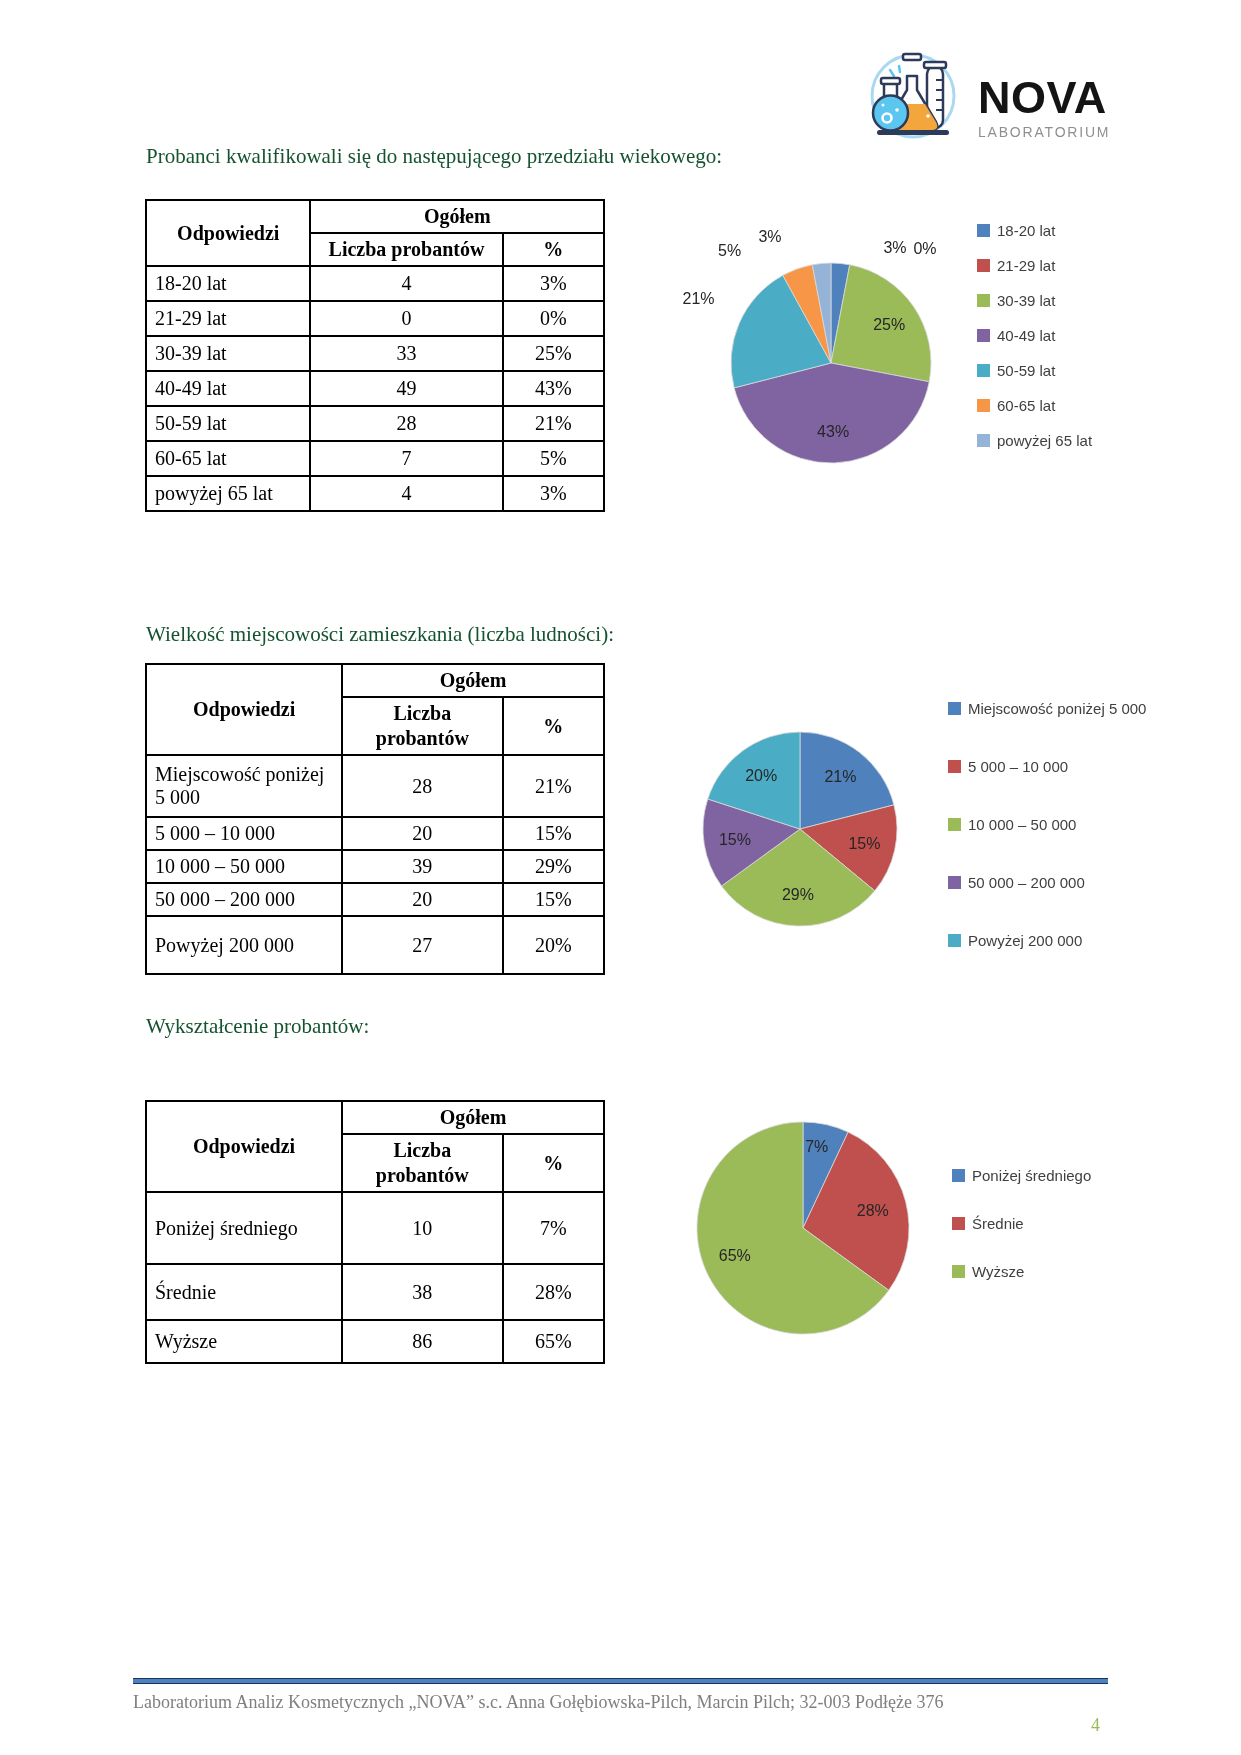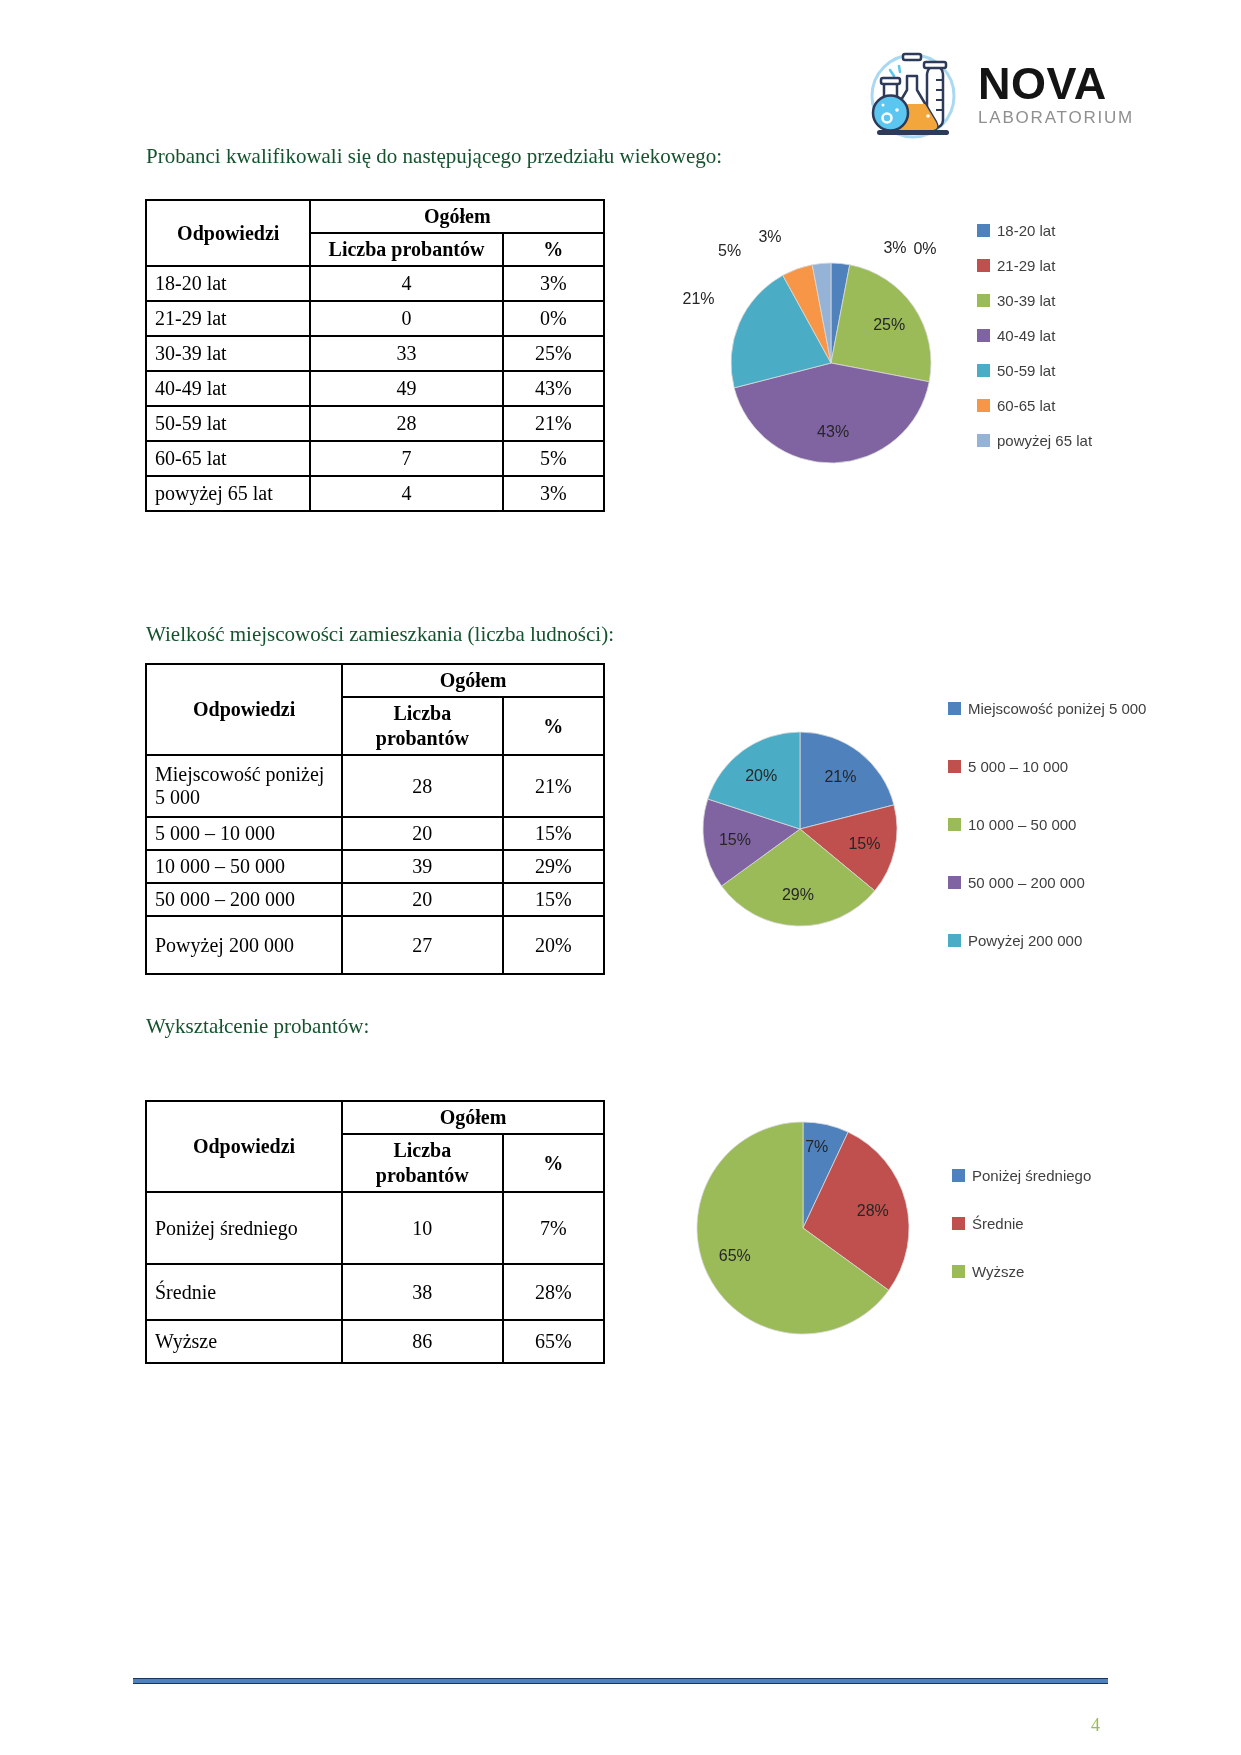--- a/index.html
+++ b/index.html
@@ -3,25 +3,25 @@
 <meta charset="utf-8">
 <style>
   * { margin:0; padding:0; box-sizing:border-box; }
   body { background:#ffffff; font-family:"Liberation Serif", serif; }
   .page {
     position:relative; width:1241px; height:1755px; margin:0 auto;
     background:#ffffff; overflow:hidden; color:#000;
   }
 
   
-  .logo { position:absolute; left:856px; top:42px; display:flex; align-items:center; }
+  .logo { position:absolute; left:856px; top:42px; display:flex; align-items:flex-end; }
   .logo-mark { width:116px; height:100px; }
   .logo-text { margin-left:6px; padding-top:4px; font-family:"Liberation Sans", sans-serif; }
   .logo-title { font-size:45px; font-weight:bold; letter-spacing:0.5px; color:#141414; line-height:48px; }
-  .logo-subtitle { font-size:17px; color:#8f8f8f; letter-spacing:1.8px; line-height:20px; }
+  .logo-subtitle { font-size:14px; color:#8f8f8f; letter-spacing:1.8px; line-height:20px; }
 
   
   .section-heading { position:absolute; left:146px; font-size:21px; font-weight:normal; color:#14532d; }
   #heading-1 { top:144px; }
   #heading-2 { top:622px; }
   #heading-3 { top:1014px;text-align:center; }
 
   
   table.data-table { position:absolute; left:145px; width:460px; border-collapse:collapse; font-size:20px; }
   #table-1 { top:199px; }
@@ -342,16 +342,17 @@
         <span class="legend-label">Średnie</span>
       </div>
       <div class="legend-item">
         <span class="legend-swatch" style="background: rgb(155, 187, 89);"></span>
         <span class="legend-label">Wyższe</span>
       </div>
     </div>
 
   <div class="footer-rule"></div>
   <div class="footer-text">
+    <div>Laboratorium Analiz Kosmetycznych „NOVA” s.c. Anna Gołębiowska-Pilch, Marcin Pilch; 32-003 Podłęże 376</div>
   </div>
   <div class="page-number">4</div>
 
 </div>
 
 </body></html>

